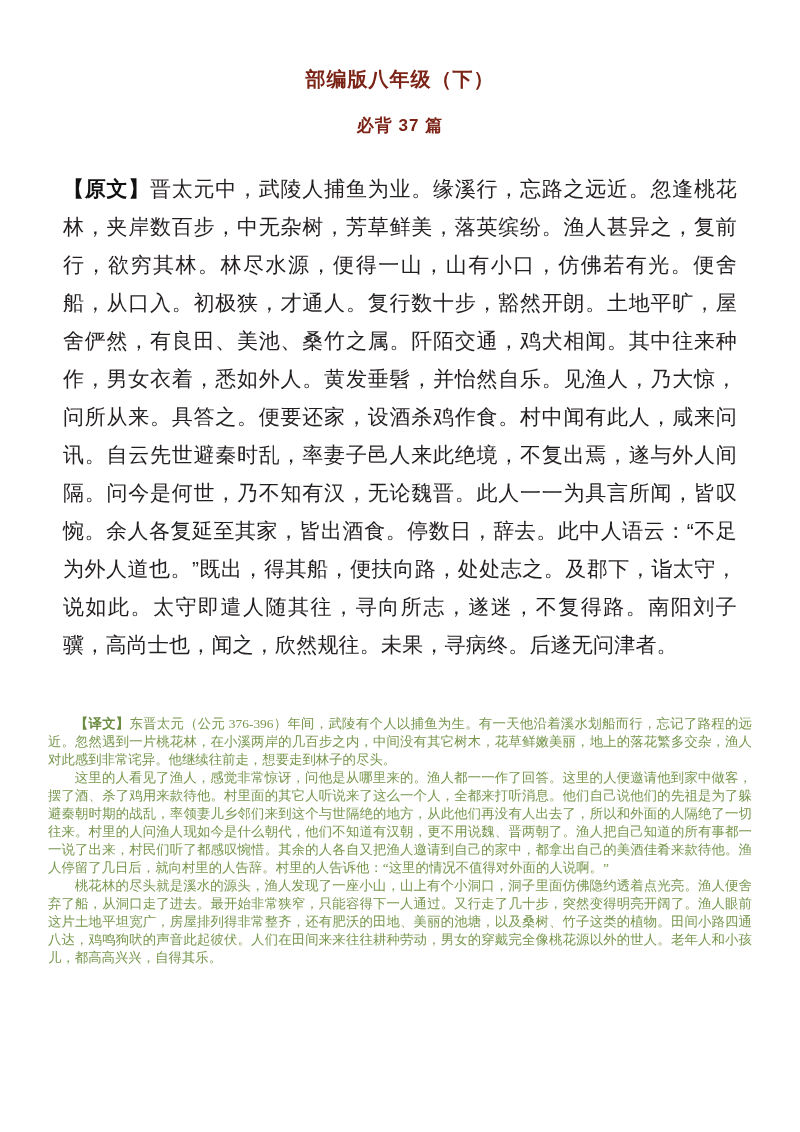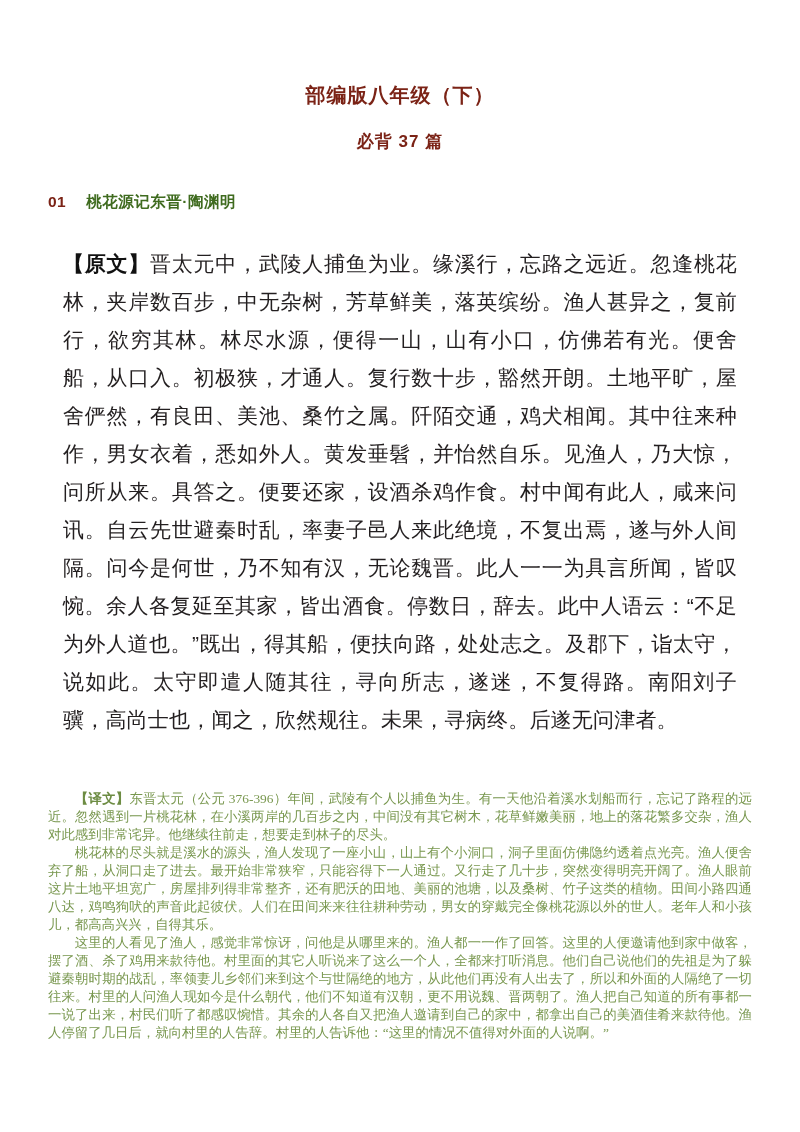--- a/index.html
+++ b/index.html
@@ -14,21 +14,21 @@
     font-family: "Liberation Sans", "DejaVu Sans", sans-serif;
     color: #231f20;
     -webkit-font-smoothing: antialiased;
   }
 
   .page {
     position: relative;
     width: 800px;
     height: 1132px;
     box-sizing: border-box;
-    padding: 16px 48px;
+    padding: 0 48px;
     background: #ffffff;
     overflow: hidden;
   }
 
   
   .doc-title {
     margin: 0;
     padding-top: 66px;
     text-align: center;
     font-size: 20px;
@@ -109,33 +109,30 @@
 </style>
 </head>
 <body>
 
 <div class="page">
 
   <h1 class="doc-title">部编版八年级（下）</h1>
 
   <h2 class="doc-subtitle">必背 37 篇</h2>
 
-  <div class="section-head">
-    <span class="section-num">01</span><span class="section-title">桃花源记东晋·陶渊明</span>
-  </div>
 
   <p class="original">
     <span class="tag">【原文】</span><span>晋太元中，武陵人捕鱼为业。缘溪行，忘路之远近。忽逢桃花林，夹岸数百步，中无杂树，芳草鲜美，落英缤纷。渔人甚异之，复前行，欲穷其林。林尽水源，便得一山，山有小口，仿佛若有光。便舍船，从口入。初极狭，才通人。复行数十步，豁然开朗。土地平旷，屋舍俨然，有良田、美池、桑竹之属。阡陌交通，鸡犬相闻。其中往来种作，男女衣着，悉如外人。黄发垂髫，并怡然自乐。见渔人，乃大惊，问所从来。具答之。便要还家，设酒杀鸡作食。村中闻有此人，咸来问讯。自云先世避秦时乱，率妻子邑人来此绝境，不复出焉，遂与外人间隔。问今是何世，乃不知有汉，无论魏晋。此人一一为具言所闻，皆叹惋。余人各复延至其家，皆出酒食。停数日，辞去。此中人语云：“不足为外人道也。”既出，得其船，便扶向路，处处志之。及郡下，诣太守，说如此。太守即遣人随其往，寻向所志，遂迷，不复得路。南阳刘子骥，高尚士也，闻之，欣然规往。未果，寻病终。后遂无问津者。</span>
   </p>
 
   <div class="translation">
     <p>
       <span class="tag">【译文】</span><span>东晋太元（公元 376-396）年间，武陵有个人以捕鱼为生。有一天他沿着溪水划船而行，忘记了路程的远近。忽然遇到一片桃花林，在小溪两岸的几百步之内，中间没有其它树木，花草鲜嫩美丽，地上的落花繁多交杂，渔人对此感到非常诧异。他继续往前走，想要走到林子的尽头。</span>
     </p>
     <p>
-      <span>桃花林的尽头就是溪水的源头，渔人发现了一座小山，山上有个小洞口，洞子里面仿佛隐约透着点光亮。渔人便舍弃了船，从洞口走了进去。最开始非常狭窄，只能容得下一人通过。又行走了几十步，突然变得明亮开阔了。渔人眼前这片土地平坦宽广，房屋排列得非常整齐，还有肥沃的田地、美丽的池塘，以及桑树、竹子这类的植物。田间小路四通八达，鸡鸣狗吠的声音此起彼伏。人们在田间来来往往耕种劳动，男女的穿戴完全像桃花源以外的世人。老年人和小孩儿，都高高兴兴，自得其乐。</span>
+      <span>这里的人看见了渔人，感觉非常惊讶，问他是从哪里来的。渔人都一一作了回答。这里的人便邀请他到家中做客，摆了酒、杀了鸡用来款待他。村里面的其它人听说来了这么一个人，全都来打听消息。他们自己说他们的先祖是为了躲避秦朝时期的战乱，率领妻儿乡邻们来到这个与世隔绝的地方，从此他们再没有人出去了，所以和外面的人隔绝了一切往来。村里的人问渔人现如今是什么朝代，他们不知道有汉朝，更不用说魏、晋两朝了。渔人把自己知道的所有事都一一说了出来，村民们听了都感叹惋惜。其余的人各自又把渔人邀请到自己的家中，都拿出自己的美酒佳肴来款待他。渔人停留了几日后，就向村里的人告辞。村里的人告诉他：“这里的情况不值得对外面的人说啊。”</span>
     </p>
     <p>
-      <span>这里的人看见了渔人，感觉非常惊讶，问他是从哪里来的。渔人都一一作了回答。这里的人便邀请他到家中做客，摆了酒、杀了鸡用来款待他。村里面的其它人听说来了这么一个人，全都来打听消息。他们自己说他们的先祖是为了躲避秦朝时期的战乱，率领妻儿乡邻们来到这个与世隔绝的地方，从此他们再没有人出去了，所以和外面的人隔绝了一切往来。村里的人问渔人现如今是什么朝代，他们不知道有汉朝，更不用说魏、晋两朝了。渔人把自己知道的所有事都一一说了出来，村民们听了都感叹惋惜。其余的人各自又把渔人邀请到自己的家中，都拿出自己的美酒佳肴来款待他。渔人停留了几日后，就向村里的人告辞。村里的人告诉他：“这里的情况不值得对外面的人说啊。”</span>
+      <span>桃花林的尽头就是溪水的源头，渔人发现了一座小山，山上有个小洞口，洞子里面仿佛隐约透着点光亮。渔人便舍弃了船，从洞口走了进去。最开始非常狭窄，只能容得下一人通过。又行走了几十步，突然变得明亮开阔了。渔人眼前这片土地平坦宽广，房屋排列得非常整齐，还有肥沃的田地、美丽的池塘，以及桑树、竹子这类的植物。田间小路四通八达，鸡鸣狗吠的声音此起彼伏。人们在田间来来往往耕种劳动，男女的穿戴完全像桃花源以外的世人。老年人和小孩儿，都高高兴兴，自得其乐。</span>
     </p>
   </div>
 
 </div>
 
 </body></html>

